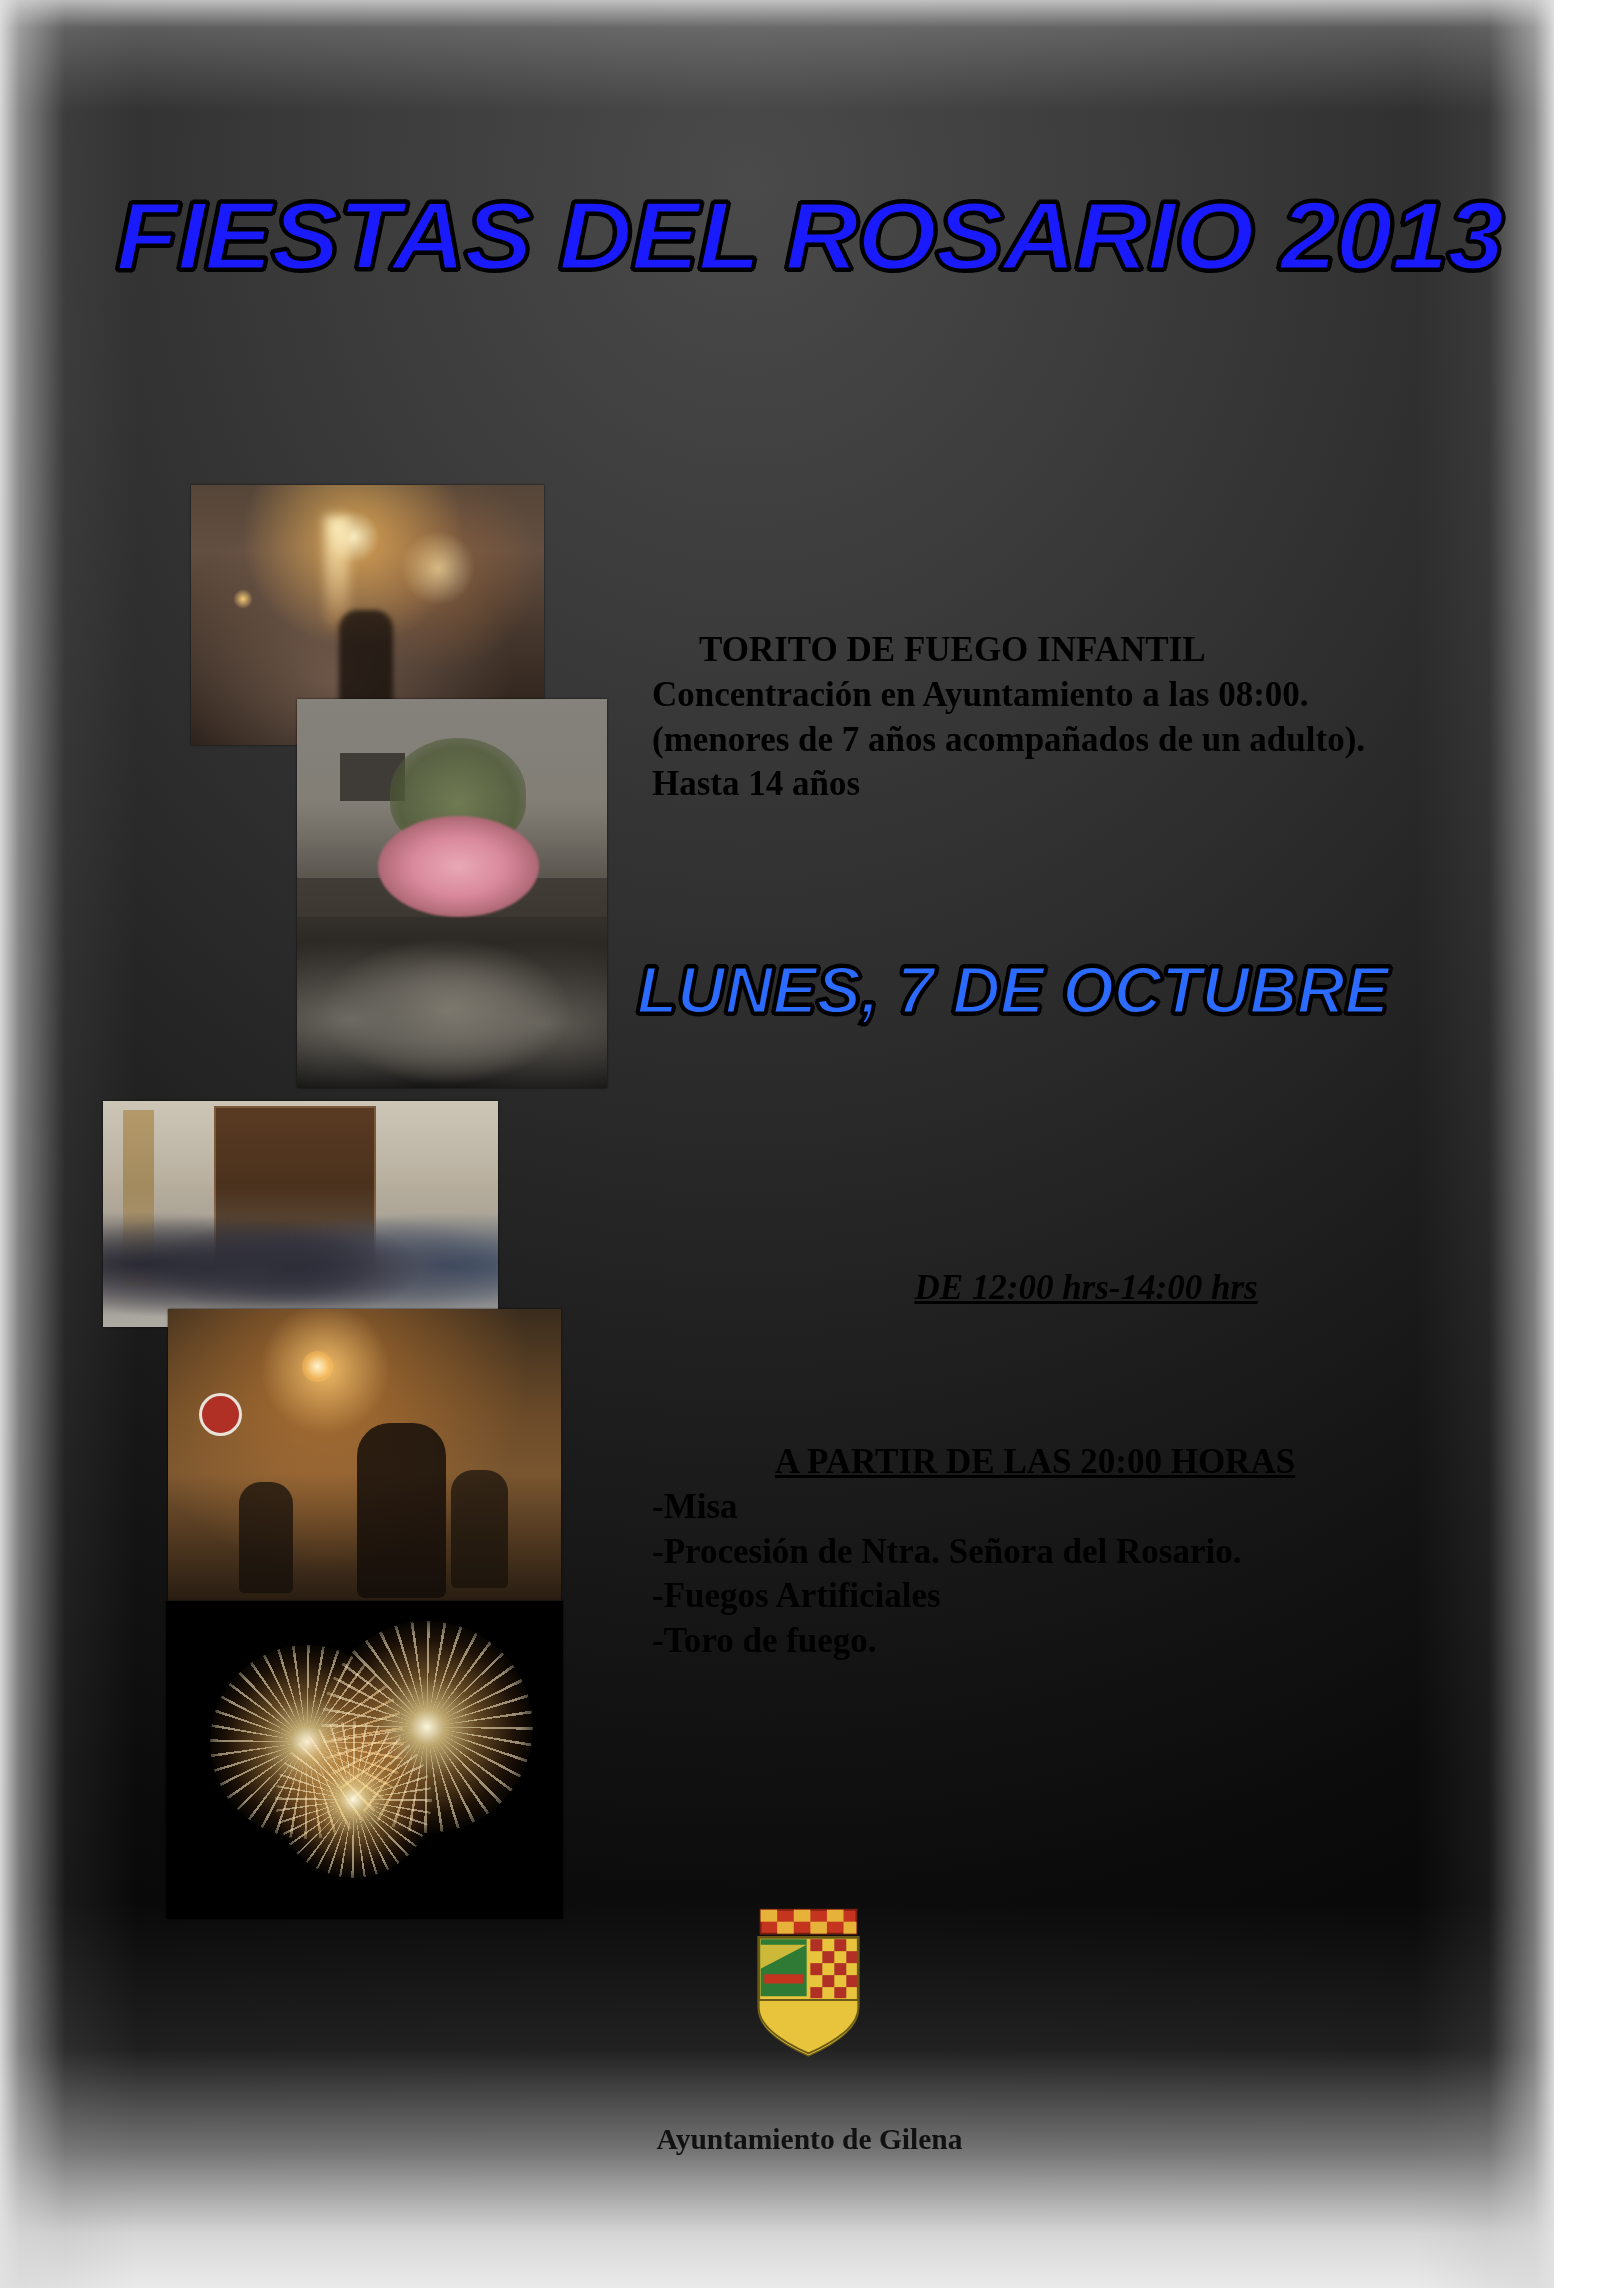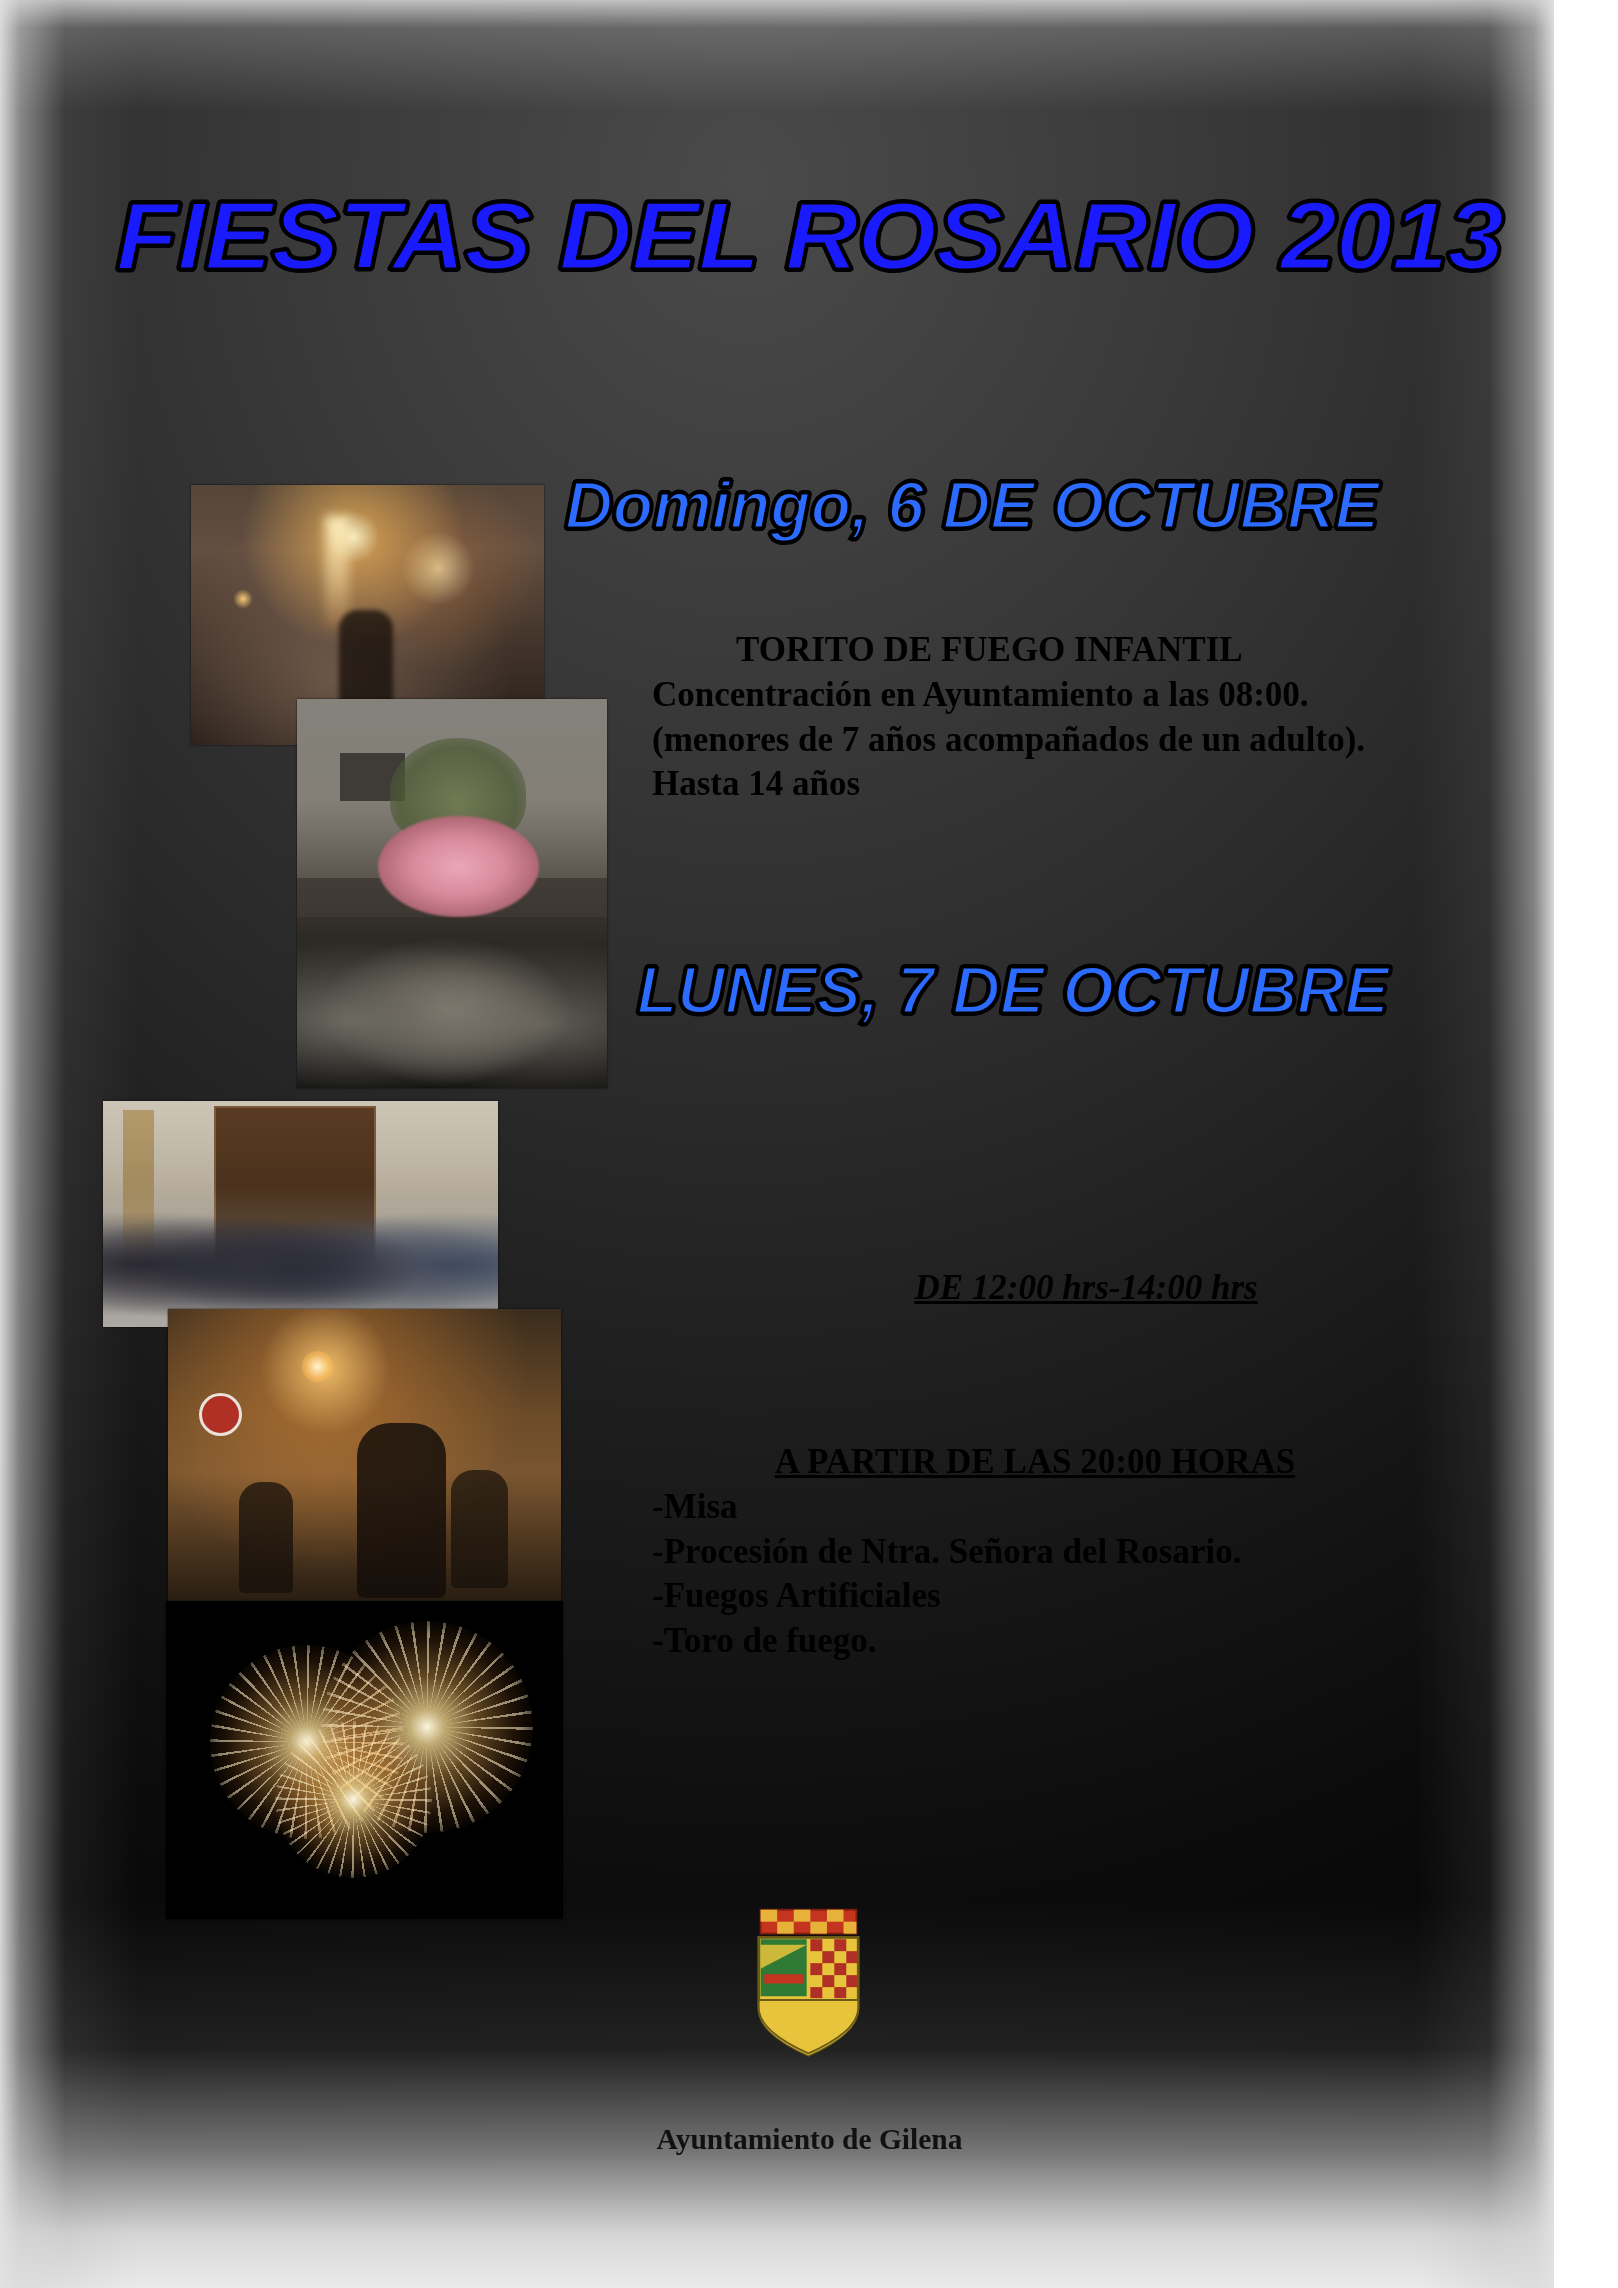--- a/index.html
+++ b/index.html
@@ -86,21 +86,21 @@
     line-height: 1.28;
   }
   .text-block .head {
     display: block;
     font-weight: bold;
   }
   .head-underline { text-decoration: underline; text-align: center; }
   .head-italic { font-style: italic; }
 
   #block1 { left: 652px; top: 628px; width: 766px; }
-  #block1 .head { margin-left: 84px; }
+  #block1 .head { margin-left: 47px; }
   #block2 { left: 652px; top: 1266px; width: 766px; }
   #block2 .head { margin-left: 102px; }
   #block3 { left: 652px; top: 1440px; width: 766px; }
 
   
   .photo {
     position: absolute;
     overflow: hidden;
     box-shadow: 0 0 1.8px rgba(0,0,0,0.8);
   }
@@ -299,21 +299,20 @@
 
   <div class="photo" id="photo5">
     <div class="firework" id="fw1"></div>
     <div class="fw-rays" id="fw1r"></div>
     <div class="firework" id="fw2"></div>
     <div class="fw-rays" id="fw2r"></div>
     <div class="firework" id="fw3"></div>
     <div class="fw-rays" id="fw3r"></div>
   </div>
 
-  <div class="day-heading" id="day1">Domingo, 6 DE OCTUBRE</div>
 
   <div class="text-block" id="block1">
     <span class="head">TORITO DE FUEGO INFANTIL</span>
     <span class="body">Concentración en Ayuntamiento a las 08:00. (menores de 7 años acompañados de un adulto). Hasta 14 años</span>
   </div>
 
   <div class="day-heading" id="day2">LUNES, 7 DE OCTUBRE</div>
 
   <div class="text-block" id="block2">
     <span class="head head-underline head-italic">DE 12:00 hrs-14:00 hrs</span>

